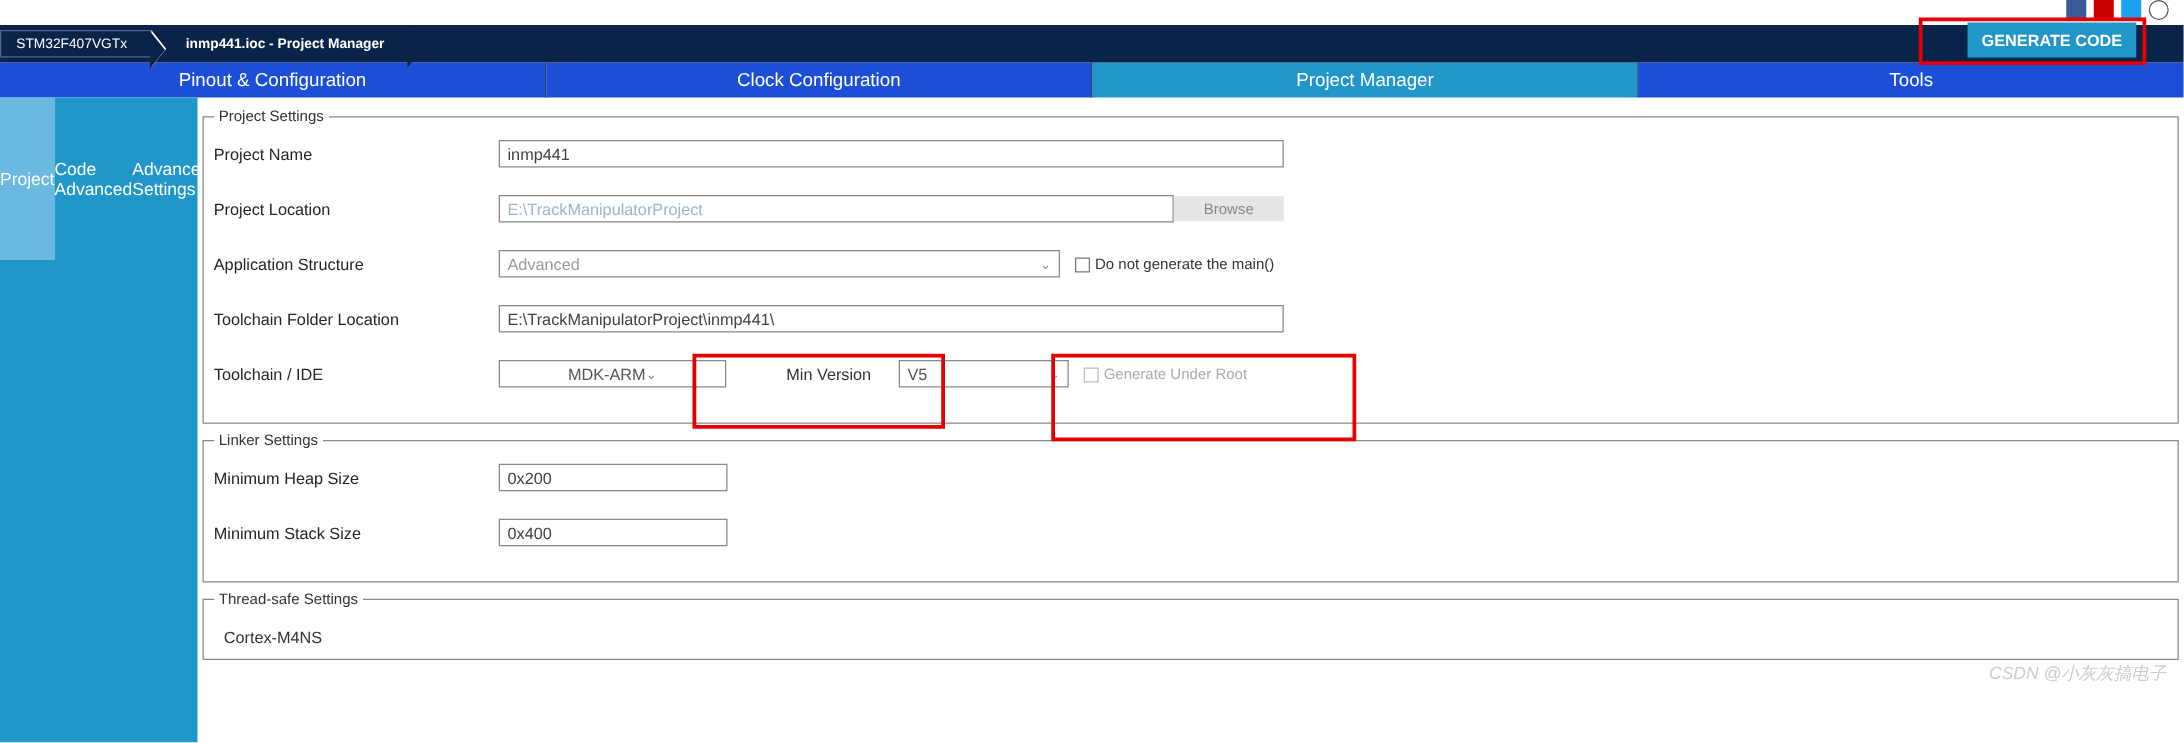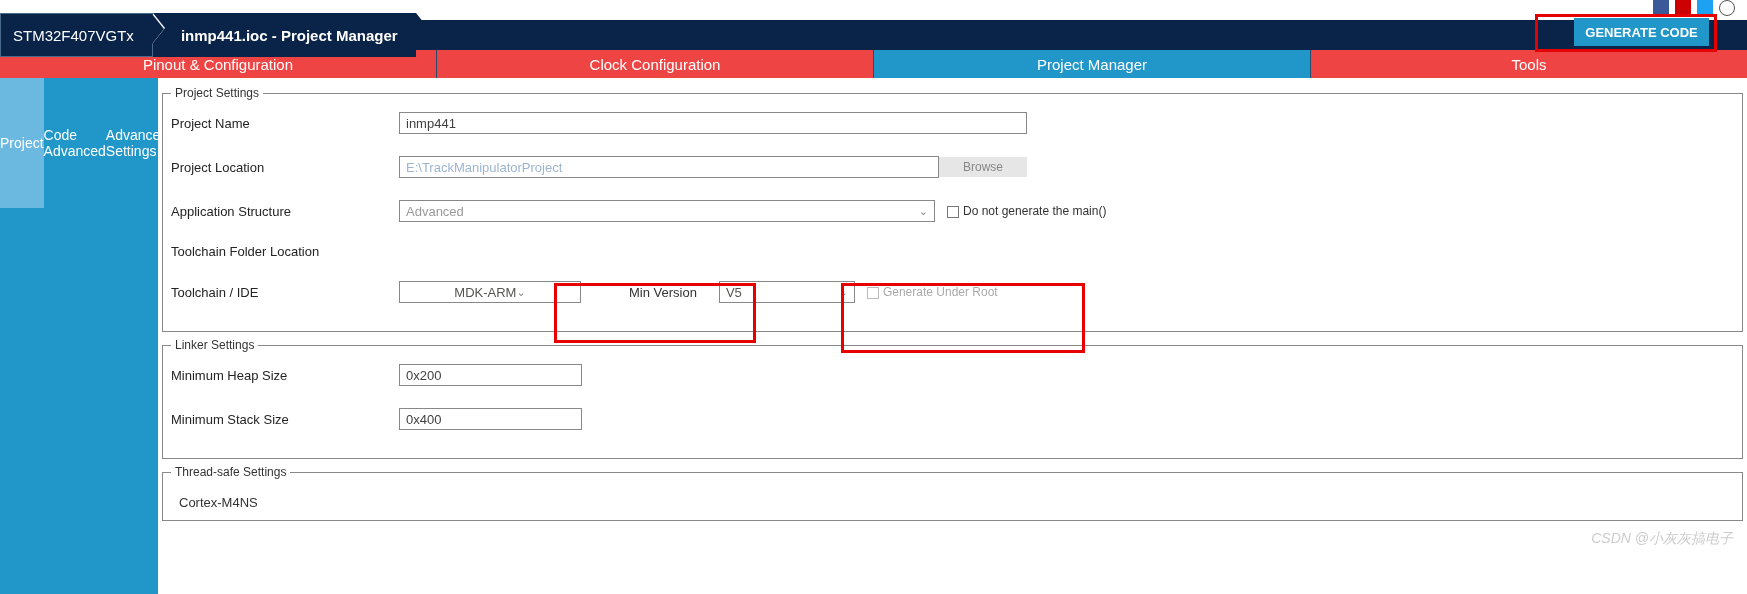--- a/index.html
+++ b/index.html
@@ -3,33 +3,33 @@
 <meta charset="utf-8">
 <style>
 * { box-sizing: border-box; margin: 0; padding: 0; font-family: Arial, sans-serif; }
 body { width: 1747px; height: 594px; background: #fff; overflow: hidden; font-size: 13px; }
 
 .topbar { height: 20px; background: #fff; position: relative; }
 .social-icons { position: absolute; right: 12px; top: 0; display: flex; gap: 6px; align-items: center; }
 .social-icons span { width: 16px; height: 16px; display: inline-block; }
 
 .breadcrumb-bar { height: 30px; background: #0a2348; display: flex; align-items: center; position: relative; }
-.breadcrumb-item { height: 44px; display: flex; align-items: center; padding: 0 18px 0 22px; color: #fff; font-size: 15px; position: relative; }
+.breadcrumb-item { height: 22px; display: flex; align-items: center; padding: 0 18px 0 22px; color: #fff; font-size: 11px; position: relative; }
 .breadcrumb-item.first { background: #0a2348; padding-left: 12px; }
 .breadcrumb-item::after { content: ""; position: absolute; right: -12px; top: 0; width: 0; height: 0; border-top: 15px solid transparent; border-bottom: 15px solid transparent; border-left: 12px solid #0a2348; z-index: 2; }
 .breadcrumb-item.first::after { border-left-color: #0a2348; }
 .breadcrumb-item.second { background: #0a2348; font-weight: bold; padding-left: 28px; }
 .breadcrumb-item.second::before { content: ""; position: absolute; left: 0; top: 0; width: 0; height: 0; border-top: 15px solid transparent; border-bottom: 15px solid transparent; border-left: 12px solid #fff; }
 .breadcrumb-item.first { border: 1px solid #4a6a8a; }
 
 .gen-btn { position: absolute; right: 38px; top: -2px; width: 135px; height: 28px; background: #2196c9; color: #fff; font-size: 13px; font-weight: bold; display: flex; align-items: center; justify-content: center; cursor: pointer; }
 .highlight-top-right { position: absolute; right: 30px; top: 14px; width: 182px; height: 38px; border: 3px solid #e60000; z-index: 10; pointer-events: none; }
 
 .tabs { height: 28px; display: flex; }
-.tab { flex: 1; display: flex; align-items: center; justify-content: center; color: #fff; font-size: 15px; cursor: pointer; background: #ef4444; border-right: 1px solid #2a4a6a; }
+.tab { flex: 1; display: flex; align-items: center; justify-content: center; color: #fff; font-size: 15px; cursor: pointer; background: #1d4ed8; border-right: 1px solid #2a4a6a; }
 .tab.active { background: #2196c9; }
 .tab:last-child { border-right: none; }
 
 .main { display: flex; height: calc(594px - 78px); }
 
 .sidebar { width: 158px; background: #2196c9; display: flex; flex-direction: row; }
 .side-item { height: 130px; display: flex; align-items: center; justify-content: center; color: #fff; font-size: 14px; cursor: pointer; }
 .side-item.active { background: #6bb8e0; }
 
 .content { flex: 1; padding: 8px 4px; overflow: auto; position: relative; }
@@ -37,21 +37,21 @@
 fieldset { border: 1px solid #888; margin-bottom: 6px; padding: 12px 8px 28px 8px; position: relative; }
 legend { font-size: 12px; color: #333; padding: 0 4px; }
 
 .row { display: flex; align-items: center; margin-bottom: 22px; }
 .row:last-child { margin-bottom: 0; }
 .label { width: 228px; font-size: 13px; color: #242424; }
 
 .input { width: 628px; height: 22px; border: 1px solid #888; padding: 0 6px; font-size: 13px; color: #414141; background: #fff; }
 .input.small { width: 183px; }
 .input.disabled { color: #9db4d0; background: #fff; }
-.select { width: 536px; height: 22px; border: 1px solid #888; padding: 0 6px; font-size: 13px; color: #555551; background: #fff; position: relative; display: flex; align-items: center; justify-content: space-between; }
+.select { width: 449px; height: 22px; border: 1px solid #888; padding: 0 6px; font-size: 13px; color: #555551; background: #fff; position: relative; display: flex; align-items: center; justify-content: space-between; }
 .select.small { width: 182px; justify-content: center; }
 .select.smaller { width: 136px; }
 .select .chevron { color: #888; font-size: 11px;}
 
 .btn { width: 88px; height: 20px; background: #e6e6e6; color: #888; font-size: 12px; display: flex; align-items: center; justify-content: center; margin-left: 0; cursor: pointer; }
 
 .checkbox-wrap { display: flex; align-items: flex-end; margin-left: 12px; font-size: 12px; color: #333; gap: 4px; }
 .checkbox-wrap.disabled { color: #aaa; }
 .cb { width: 12px; height: 12px; border: 1px solid #777; display: inline-block; }
 .cb.disabled { border-color: #bbb; }
@@ -123,20 +123,21 @@
           <span class="chevron">⌄</span>
         </div>
         <div class="checkbox-wrap">
           <span class="cb"></span>
           <span>Do not generate the main()</span>
         </div>
       </div>
 
       <div class="row">
         <div class="label">Toolchain Folder Location</div>
+        <input class="input" value="E:\TrackManipulatorProject\inmp441\" style="">
       </div>
 
       <div class="row">
         <div class="label">Toolchain / IDE</div>
         <div class="select small">
           <span>MDK-ARM</span>
           <span class="chevron">⌄</span>
         </div>
         <div class="sublabel">Min Version</div>
         <div class="select smaller">

